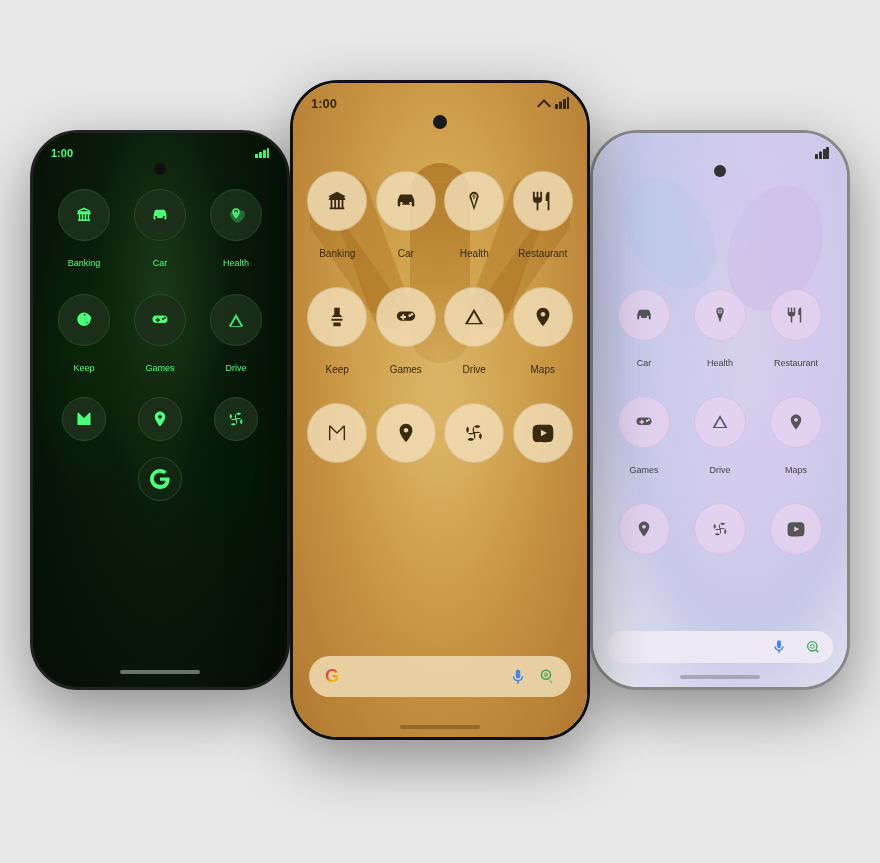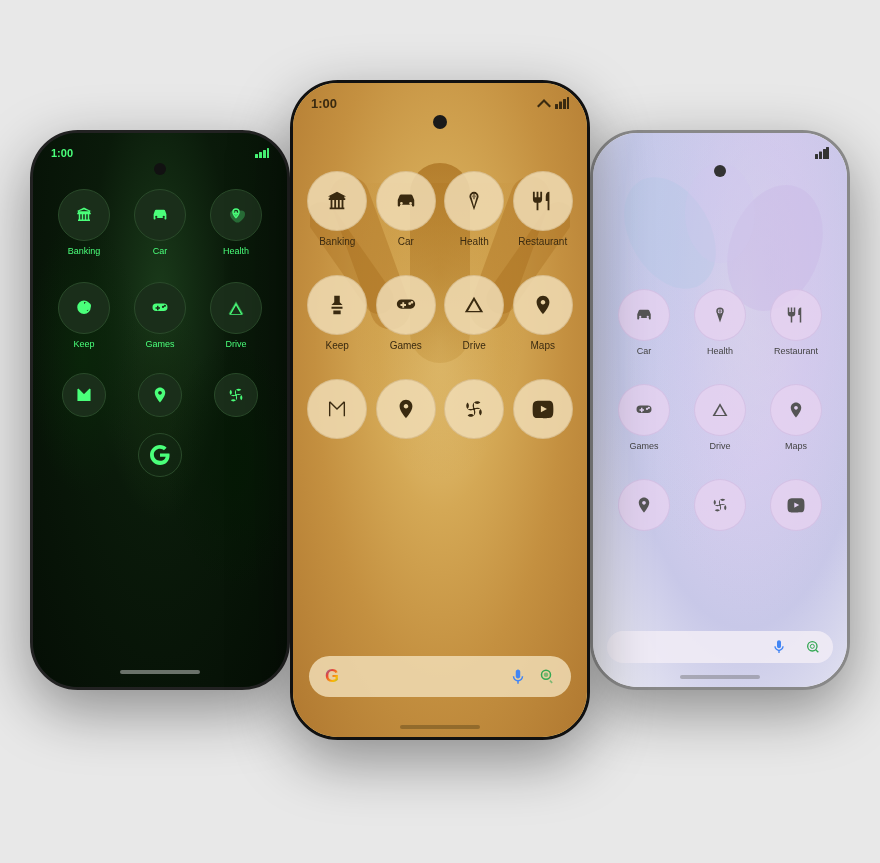--- a/index.html
+++ b/index.html
@@ -144,21 +144,21 @@
       grid-template-columns: repeat(3, 1fr);
       gap: 10px;
       padding: 10px 18px;
       margin-top: 30px;
     }
 
     .app-item {
       display: flex;
       flex-direction: column;
       align-items: center;
-      gap: 5px;
+      gap: 17px;
     }
 
     .app-icon {
       border-radius: 50%;
       display: flex;
       align-items: center;
       justify-content: center;
       font-size: 18px;
     }
 

